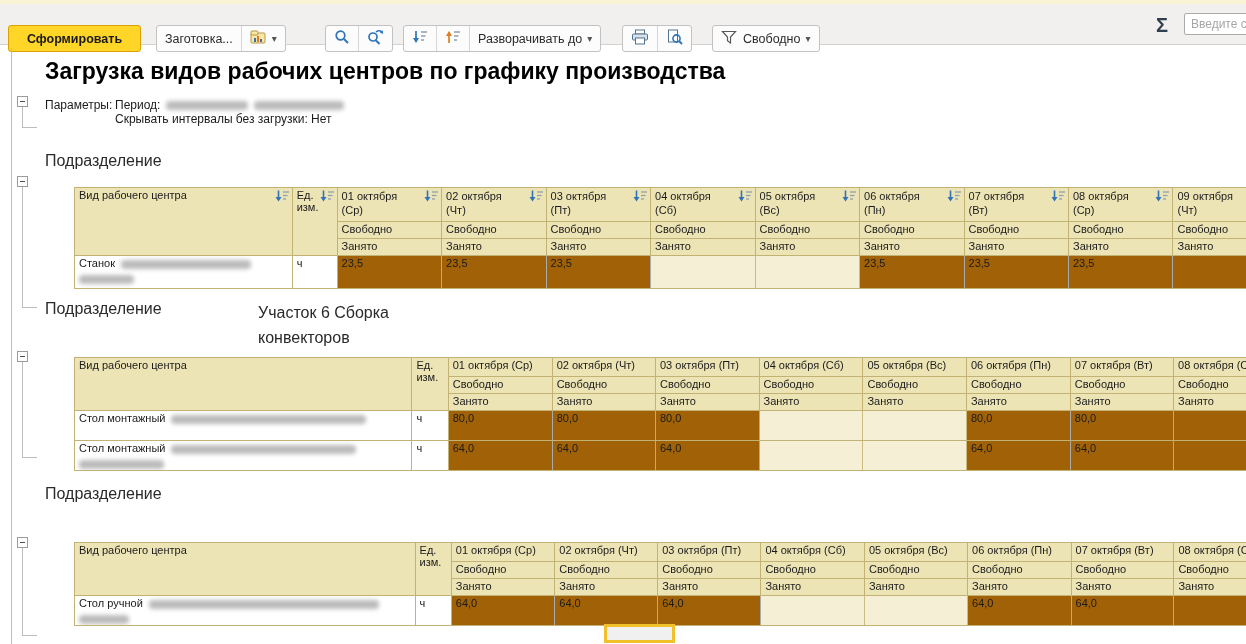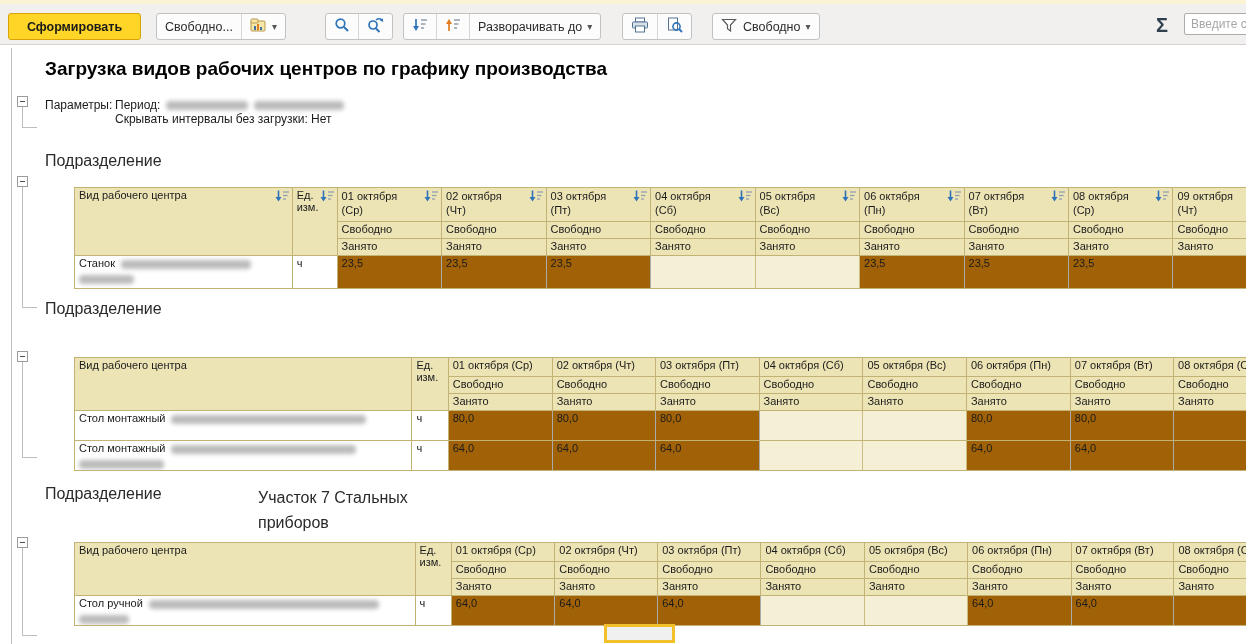--- a/index.html
+++ b/index.html
@@ -2,41 +2,41 @@
 <html><head>
 <meta charset="utf-8">
 <style>
   html,body{margin:0;padding:0;}
   body{width:1246px;height:644px;overflow:hidden;position:relative;background:#fff;
        font-family:"Liberation Sans","DejaVu Sans",sans-serif;color:#1b1b1b;}
   
   .topstrip{position:absolute;left:0;top:0;width:100%;height:4px;background:#FBF4D4;}
   .toolbar{position:absolute;left:0;top:4px;width:100%;height:40px;background:#F2EFEF;
            border-bottom:1px solid #D5D1D1;}
-  .tbtn,.tgroup{position:absolute;top:9px;height:27px;box-sizing:border-box;border-radius:3px;
+  .tbtn,.tgroup{position:absolute;top:21px;height:27px;box-sizing:border-box;border-radius:3px;
            display:flex;align-items:center;font-size:12.5px;color:#2b2b2b;}
   .tbtn{justify-content:center;cursor:default;}
   .btn-yellow{background:#FFD527;border:1px solid #D9A307;font-weight:bold;color:#1a1a1a;}
   .tgroup{background:#FCFCFC;border:1px solid #C2C2C2;}
   .tseg{height:100%;display:flex;align-items:center;padding:0 8px;}
   .tseg + .tseg{border-left:1px solid #D6D6D6;}
   .caret{font-size:10px;color:#555;margin-left:5px;}
   .sigma{position:absolute;left:1156px;top:10px;font-size:20px;font-weight:bold;color:#31404F;}
   .quick-input{position:absolute;left:1184px;top:9px;width:130px;height:22px;box-sizing:border-box;
            border:1px solid #ACACAC;border-radius:2px;font-size:12px;padding:2px 6px;color:#333;}
   .quick-input::placeholder{color:#A6A6A6;}
   
   .gut-outer{position:absolute;left:11px;top:48px;bottom:0;border-left:1px solid #BDBDBD;}
   .gbox{position:absolute;left:17px;width:11px;height:11px;box-sizing:border-box;border:1px solid #9B9B9B;
         background:#fff;z-index:3;}
   .gbox::after{content:"";position:absolute;left:2px;top:4px;width:5px;height:1px;background:#4d4d4d;}
   .gline{position:absolute;left:22px;width:1px;background:#BDBDBD;}
   .gbrk{position:absolute;left:22px;height:1px;width:15px;background:#BDBDBD;}
   
-  .rtitle{position:absolute;left:45px;top:58px;font-size:19px;font-weight:bold;color:#000;}
+  .rtitle{position:absolute;left:45px;top:58px;font-size:23px;font-weight:bold;color:#000;}
   .params{position:absolute;left:45px;top:98px;font-size:12px;display:flex;}
   .params .plbl{width:70px;color:#1b1b1b;}
   .rx{display:inline-block;height:9px;border-radius:4px;background:#BBBBBB;filter:blur(2px);
       vertical-align:middle;margin-left:6px;}
   .sec-head{position:absolute;left:45px;display:flex;font-size:16px;color:#2a2a2a;}
   .sec-head .dep{width:213px;}
   .sec-head .val{width:205px;line-height:25px;}
   .table-clip{position:absolute;left:42px;width:1204px;overflow:hidden;padding-left:32px;}
   table.rt{border-collapse:collapse;table-layout:fixed;font-size:11px;}
   .rt th,.rt td{box-sizing:border-box;padding:1px 4px;vertical-align:top;text-align:left;
@@ -57,21 +57,21 @@
 </head>
 <body>
 
 <div class="topstrip"></div>
 
 <div class="toolbar">
   <button class="tbtn btn-yellow" style="left:8px;width:133px;">Сформировать</button>
 
   <div class="tgroup" style="left:156px;">
     <div class="tseg">
-        <span>Свободно...</span>
+        <span>Заготовка...</span>
       </div>
     <div class="tseg">
       <span>
         <svg width="17" height="14" viewBox="0 0 17 14">
             <rect x="1" y="3" width="14" height="10" rx="1" fill="#F6E7A9" stroke="#B9984C"></rect>
             <rect x="1" y="1" width="7" height="4" rx="1" fill="#F6E7A9" stroke="#B9984C"></rect>
             <rect x="4" y="8" width="2" height="4" fill="#3F6FA6"></rect>
             <rect x="7" y="6" width="2" height="6" fill="#E07B1F"></rect>
             <rect x="10" y="9" width="2" height="3" fill="#3F6FA6"></rect>
           </svg>
@@ -326,20 +326,21 @@
           <td class="tdval">23,5</td>
           <td class="tdval">23,5</td>
           <td class="tdval"></td>
         </tr>
       </tbody>
     </table>
   </div>
 
 <div class="sec-head" style="top:300px;">
   <span class="dep">Подразделение</span>
+  <span class="val">Участок 6 Сборка конвекторов</span>
 </div>
 <div class="table-clip" style="top:357px;">
     <table class="rt rtn">
       <colgroup>
         <col style="width:357px">
         <col style="width:39px">
         <col style="width:111px">
         <col style="width:111px">
         <col style="width:111px">
         <col style="width:111px">
@@ -406,21 +407,20 @@
           <td class="tdval">64,0</td>
           <td class="tdval">64,0</td>
           <td class="tdval"></td>
         </tr>
       </tbody>
     </table>
   </div>
 
 <div class="sec-head" style="top:485px;">
   <span class="dep">Подразделение</span>
-  <span class="val">Участок 7 Стальных приборов</span>
 </div>
 <div class="table-clip" style="top:542px;">
     <table class="rt rtn">
       <colgroup>
         <col style="width:357px">
         <col style="width:39px">
         <col style="width:111px">
         <col style="width:111px">
         <col style="width:111px">
         <col style="width:111px">

